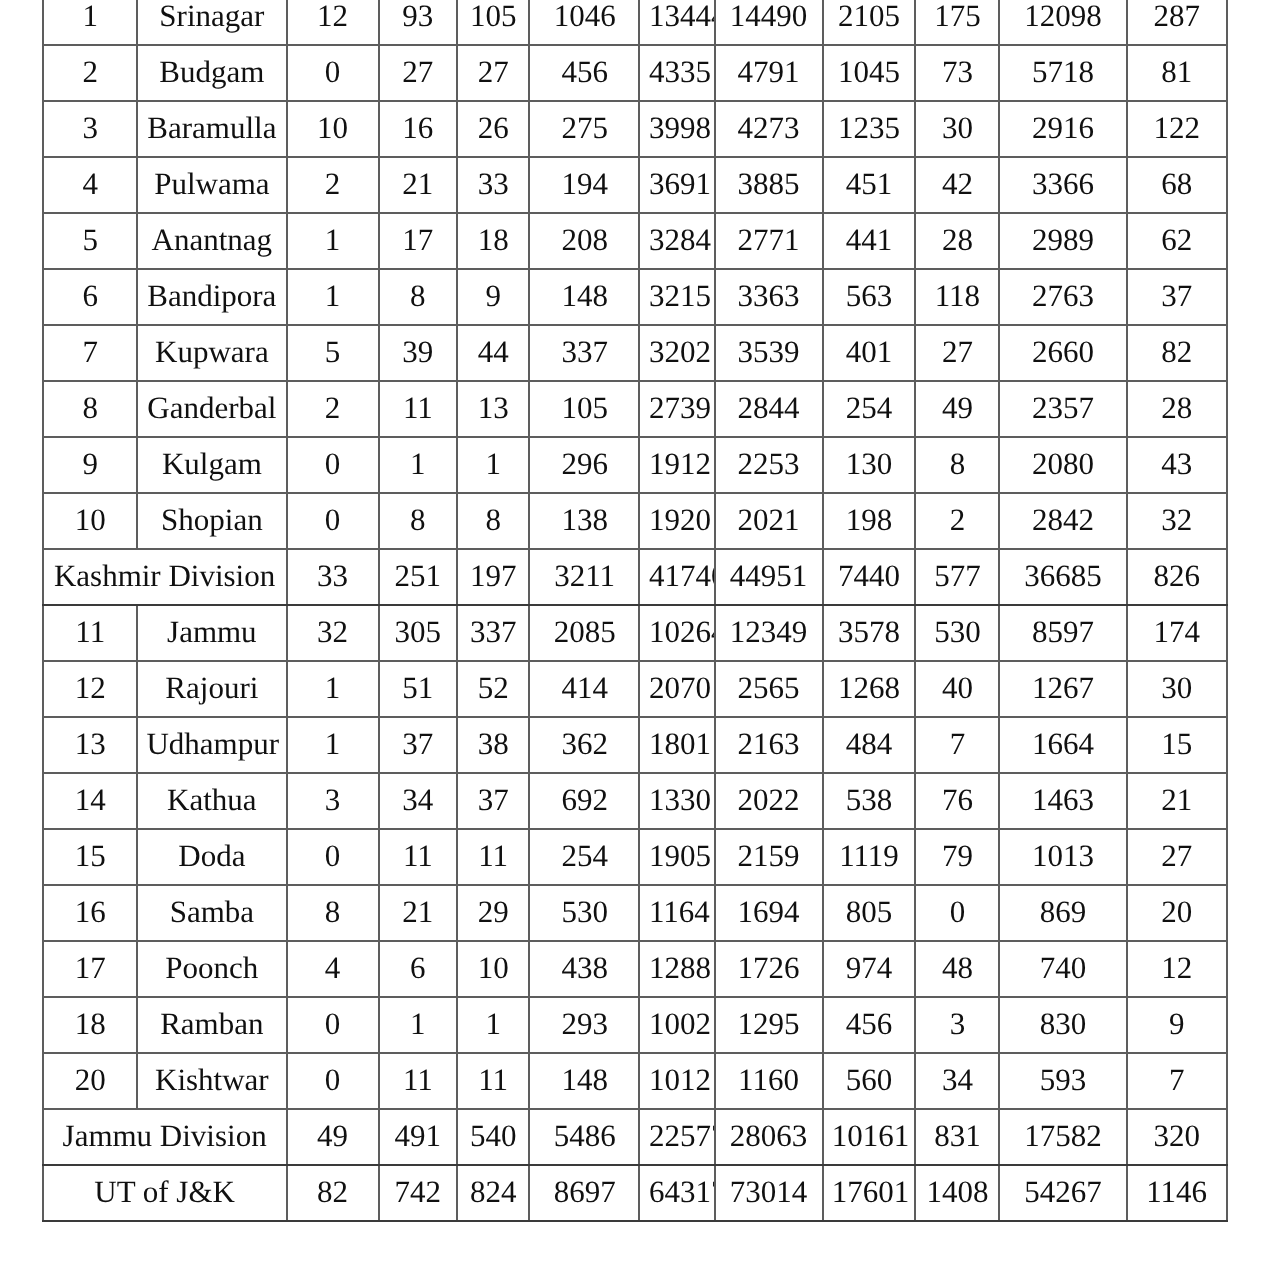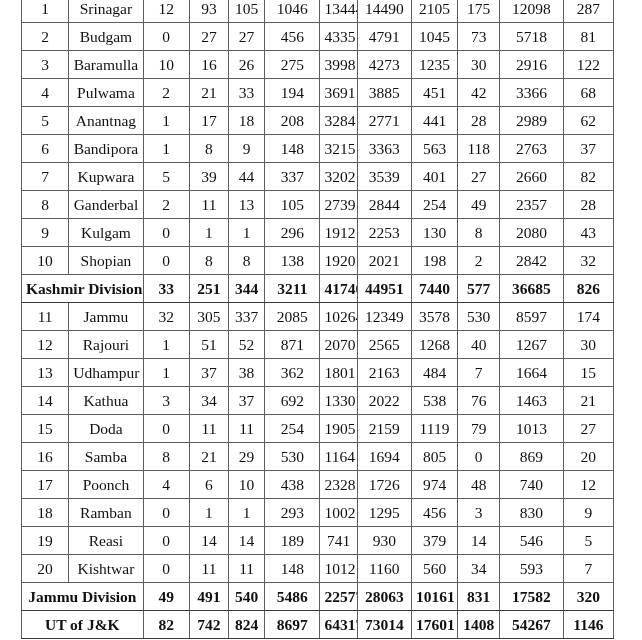--- a/index.html
+++ b/index.html
@@ -66,21 +66,21 @@
   col.c-v9       { width: 63px; }
   col.c-v10      { width: 50px; }
 
   td.district-name {
     text-align: left;
     padding-left: 8px;
     font-size: 15px;
   }
 
   tr.summary-row td {
-    font-weight: bold;
+    font-weight: normal;
   }
   td.summary-label {
     text-align: center;
     font-weight: bold;
     font-size: 15px;
   }
 
   tr.summary-row td,
   tr.grand-row td {
     border-top-width: 1px;
@@ -247,21 +247,21 @@
             <td class="value-cell">2021</td>
             <td class="value-cell">198</td>
             <td class="value-cell">2</td>
             <td class="value-cell">2842</td>
             <td class="value-cell">32</td>
           </tr>
           <tr class="summary-row">
             <td class="summary-label" colspan="2">Kashmir Division</td>
             <td class="value-cell">33</td>
             <td class="value-cell">251</td>
-            <td class="value-cell">344</td>
+            <td class="value-cell">197</td>
             <td class="value-cell">3211</td>
             <td class="value-cell">41740</td>
             <td class="value-cell">44951</td>
             <td class="value-cell">7440</td>
             <td class="value-cell">577</td>
             <td class="value-cell">36685</td>
             <td class="value-cell">826</td>
           </tr>
           <tr class="data-row">
             <td class="sno-cell">11</td>
@@ -276,21 +276,21 @@
             <td class="value-cell">530</td>
             <td class="value-cell">8597</td>
             <td class="value-cell">174</td>
           </tr>
           <tr class="data-row">
             <td class="sno-cell">12</td>
             <td class="district-name">Rajouri</td>
             <td class="value-cell">1</td>
             <td class="value-cell">51</td>
             <td class="value-cell">52</td>
-            <td class="value-cell">871</td>
+            <td class="value-cell">414</td>
             <td class="value-cell">2070</td>
             <td class="value-cell">2565</td>
             <td class="value-cell">1268</td>
             <td class="value-cell">40</td>
             <td class="value-cell">1267</td>
             <td class="value-cell">30</td>
           </tr>
           <tr class="data-row">
             <td class="sno-cell">13</td>
             <td class="district-name">Udhampur</td>
@@ -347,54 +347,40 @@
             <td class="value-cell">869</td>
             <td class="value-cell">20</td>
           </tr>
           <tr class="data-row">
             <td class="sno-cell">17</td>
             <td class="district-name">Poonch</td>
             <td class="value-cell">4</td>
             <td class="value-cell">6</td>
             <td class="value-cell">10</td>
             <td class="value-cell">438</td>
-            <td class="value-cell">2328</td>
+            <td class="value-cell">1288</td>
             <td class="value-cell">1726</td>
             <td class="value-cell">974</td>
             <td class="value-cell">48</td>
             <td class="value-cell">740</td>
             <td class="value-cell">12</td>
           </tr>
           <tr class="data-row">
             <td class="sno-cell">18</td>
             <td class="district-name">Ramban</td>
             <td class="value-cell">0</td>
             <td class="value-cell">1</td>
             <td class="value-cell">1</td>
             <td class="value-cell">293</td>
             <td class="value-cell">1002</td>
             <td class="value-cell">1295</td>
             <td class="value-cell">456</td>
             <td class="value-cell">3</td>
             <td class="value-cell">830</td>
             <td class="value-cell">9</td>
-          </tr>
-          <tr class="data-row">
-            <td class="sno-cell">19</td>
-            <td class="district-name">Reasi</td>
-            <td class="value-cell">0</td>
-            <td class="value-cell">14</td>
-            <td class="value-cell">14</td>
-            <td class="value-cell">189</td>
-            <td class="value-cell">741</td>
-            <td class="value-cell">930</td>
-            <td class="value-cell">379</td>
-            <td class="value-cell">14</td>
-            <td class="value-cell">546</td>
-            <td class="value-cell">5</td>
           </tr>
           <tr class="data-row">
             <td class="sno-cell">20</td>
             <td class="district-name">Kishtwar</td>
             <td class="value-cell">0</td>
             <td class="value-cell">11</td>
             <td class="value-cell">11</td>
             <td class="value-cell">148</td>
             <td class="value-cell">1012</td>
             <td class="value-cell">1160</td>

